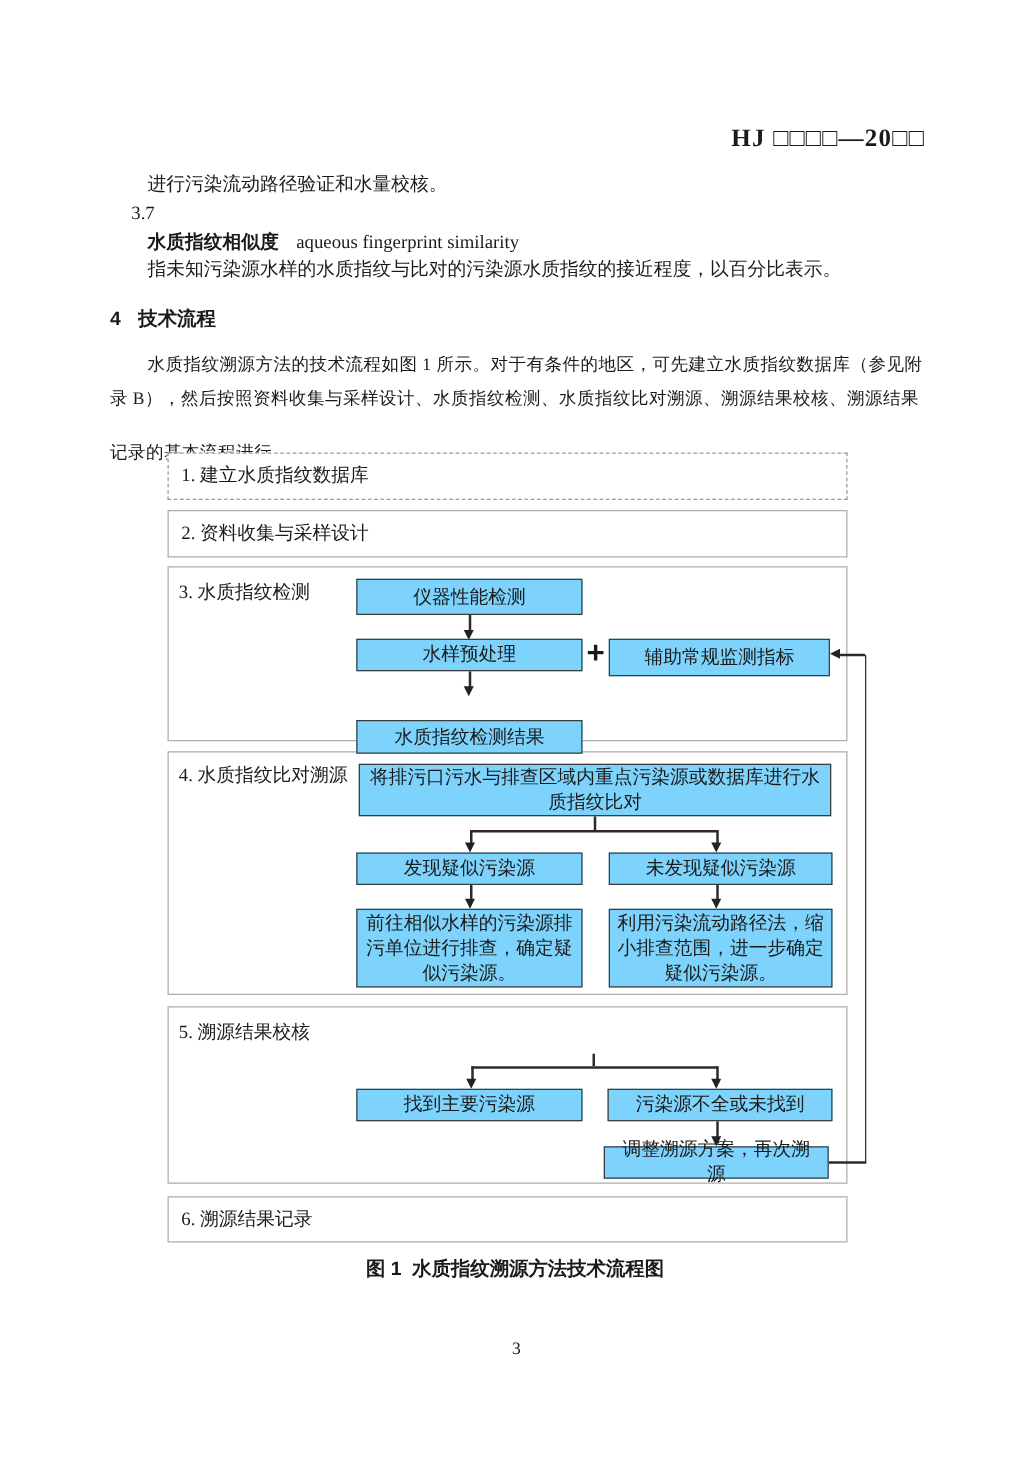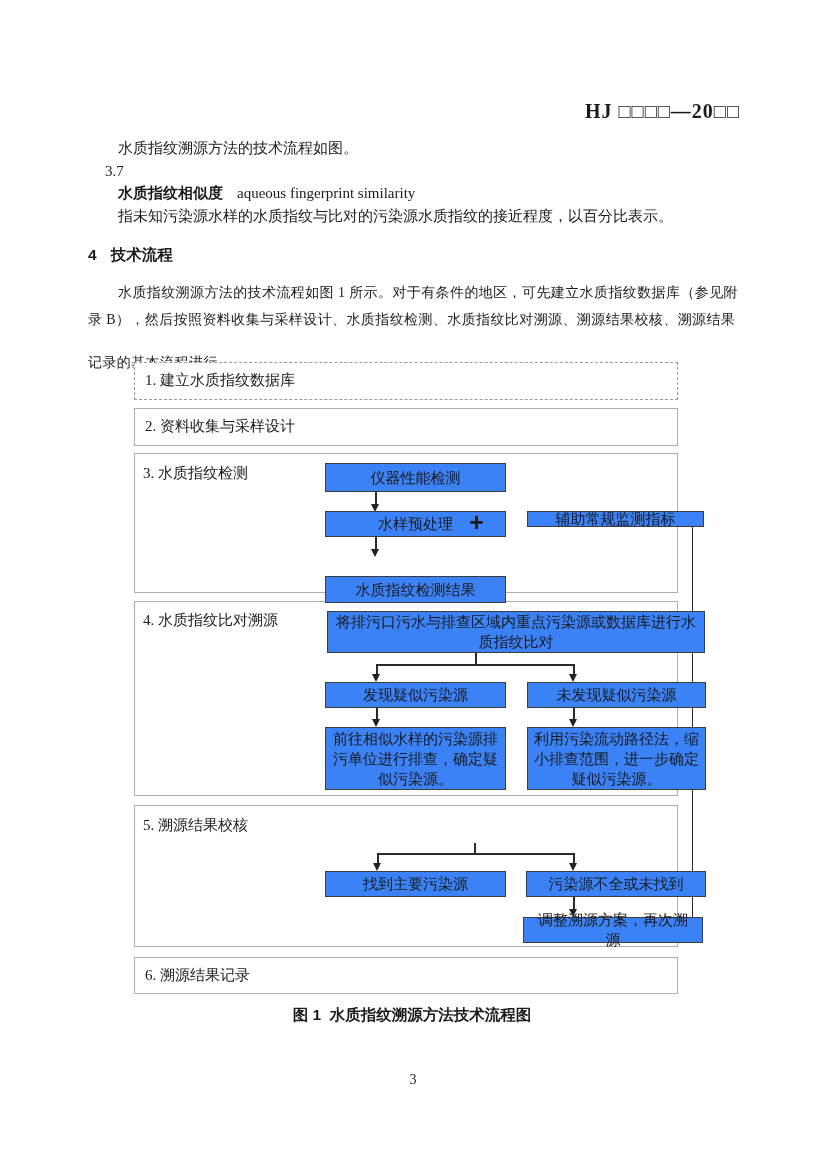--- a/index.html
+++ b/index.html
@@ -13,41 +13,41 @@
   .txt{font-size:15px; line-height:19px; white-space:pre;}
   .hdr{font-weight:bold; font-size:20px; letter-spacing:1px; font-family:"Liberation Serif","DejaVu Serif",serif;}
   .heading{font-weight:bold; font-size:15.5px; font-family:"Liberation Sans","DejaVu Sans",sans-serif;}
   .term-cn{font-weight:bold; font-family:"Liberation Sans","DejaVu Sans",sans-serif; font-size:15px;}
   .term-en{font-size:15px; margin-left:14px;}
   .para{font-size:14px; letter-spacing:0.4px; line-height:20px; white-space:pre;}
   .stage{border:1px solid #adadad; background:#fff; box-sizing:border-box;}
   .stage-dashed{border-style:dashed; border-color:#9a9a9a;}
   .stage-label{font-size:15px; white-space:pre;}
   .box{
-    border:1px solid #3c3c3c; background:#3b82f6; box-sizing:border-box;
+    border:1px solid #3c3c3c; background:#7dd3fc; box-sizing:border-box;
     display:flex; align-items:center; justify-content:center;
-    text-align:center; font-size:15px; line-height:20px; padding:1px 8px;margin-left:40px;
+    text-align:center; font-size:15px; line-height:20px; padding:1px 8px;
   }
   .box-wrap{padding:1px 4px; word-break:break-all;}
   .vline{width:1.5px; background:#2b2b2b;}
   .hline{height:1.5px; background:#2b2b2b;}
   .arrd{width:0;height:0;border-left:4.5px solid transparent;border-right:4.5px solid transparent;border-top:8px solid #222;}
   .arrl{width:0;height:0;border-top:4.5px solid transparent;border-bottom:4.5px solid transparent;border-right:8px solid #222;}
   .plus{font-family:"Liberation Sans","DejaVu Sans",sans-serif; font-weight:bold; font-size:25px; line-height:26px;}
   .caption{font-weight:bold; font-size:15.5px; text-align:center; font-family:"Liberation Sans","DejaVu Sans",sans-serif; white-space:pre;}
   .pageno{font-size:14px; text-align:center;}
 </style>
 </head>
 <body>
 
 <div class="page">
 
   <div class="abs hdr" style="top:100px; right:86px;">HJ □□□□—20□□</div>
 
-  <div class="abs txt" style="left:118px; top:139px;">水质指纹溯源方法的技术流程如图。</div>
+  <div class="abs txt" style="left:118px; top:139px;">进行污染流动路径验证和水量校核。</div>
   <div class="abs txt" style="left:88px; top:162px;margin-left:17px;">3.7</div>
   <div class="abs" style="left:118px; top:184px;">
     <span class="term-cn">水质指纹相似度</span><span class="term-en">aqueous fingerprint similarity</span>
   </div>
   <div class="abs txt" style="left:118px; top:207px;">指未知污染源水样的水质指纹与比对的污染源水质指纹的接近程度，以百分比表示。</div>
 
   <div class="abs" style="left:88px; top:245px;">
     <span class="heading">4</span><span class="heading" style="margin-left:14px;">技术流程</span>
   </div>
 
@@ -97,21 +97,21 @@
   <div class="abs arrd" style="left:569px; top:909px;"></div>
 
   <div class="abs hline" style="left:663px; top:929px; width:30px;"></div>
   <div class="abs vline" style="left:691.5px; top:524px; height:406px;"></div>
   <div class="abs hline" style="left:671px; top:523px; width:21px;"></div>
   <div class="abs arrl" style="left:664px; top:519px;"></div>
 
   <div class="abs box" style="left:285px; top:463px; width:181px; height:29px;">仪器性能检测</div>
   <div class="abs box" style="left:285px; top:511px; width:181px; height:26px;">水样预处理</div>
   <div class="abs plus" style="left:466px; top:509px; width:21px; text-align:center;">+</div>
-  <div class="abs box" style="left:487px; top:511px; width:177px; height:16px;">辅助常规监测指标</div>
+  <div class="abs box" style="left:487px; top:511px; width:177px; height:30px;">辅助常规监测指标</div>
   <div class="abs box" style="left:285px; top:576px; width:181px; height:27px;">水质指纹检测结果</div>
 
   <div class="abs box box-wrap" style="left:287px; top:611px; width:378px; height:42px;">将排污口污水与排查区域内重点污染源或数据库进行水质指纹比对</div>
   <div class="abs box" style="left:285px; top:682px; width:181px; height:26px;">发现疑似污染源</div>
   <div class="abs box" style="left:487px; top:682px; width:179px; height:26px;">未发现疑似污染源</div>
   <div class="abs box box-wrap" style="left:285px; top:727px; width:181px; height:63px;">前往相似水样的污染源排污单位进行排查，确定疑似污染源。</div>
   <div class="abs box box-wrap" style="left:487px; top:727px; width:179px; height:63px;">利用污染流动路径法，缩小排查范围，进一步确定疑似污染源。</div>
 
   <div class="abs box" style="left:285px; top:871px; width:181px; height:26px;">找到主要污染源</div>
   <div class="abs box" style="left:486px; top:871px; width:180px; height:26px;">污染源不全或未找到</div>

